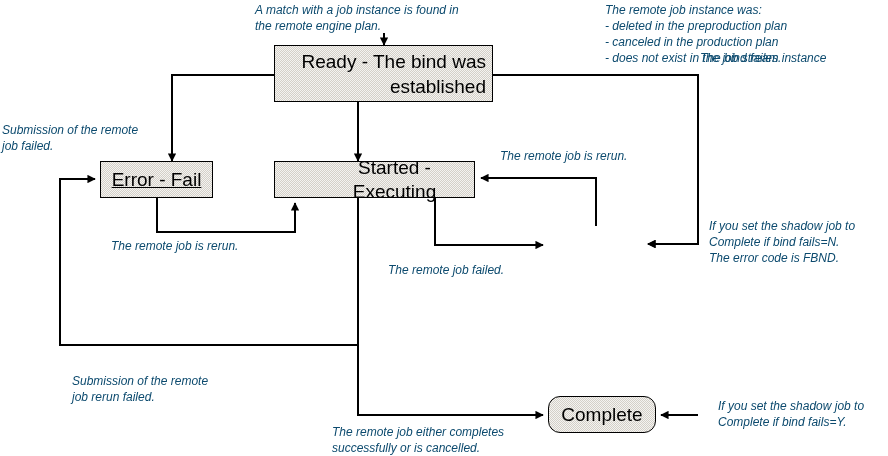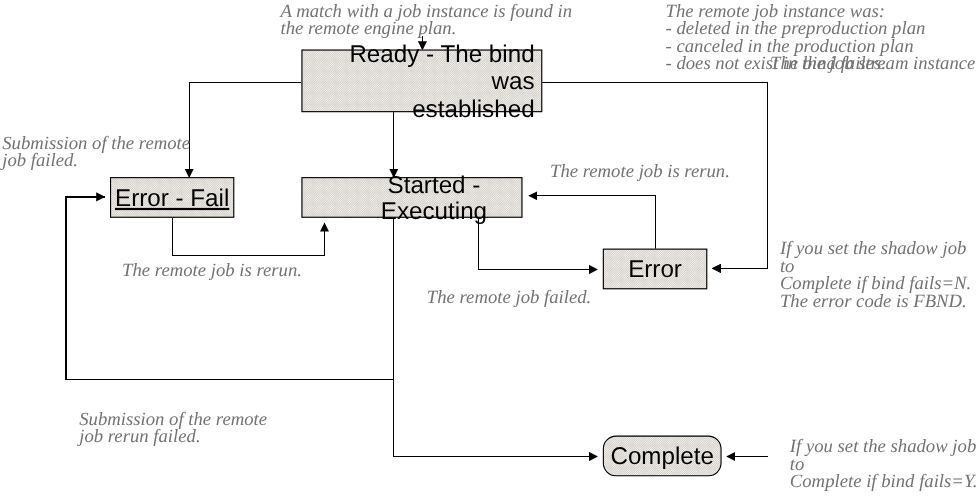--- a/index.html
+++ b/index.html
@@ -31,41 +31,41 @@
     box-sizing: border-box;
     border: 1px solid #000000;
     background-color: #d4d0c8;
     background-image:
       linear-gradient(45deg, rgba(255,255,255,0.75) 25%, transparent 25%, transparent 75%, rgba(255,255,255,0.75) 75%),
       linear-gradient(45deg, rgba(255,255,255,0.75) 25%, transparent 25%, transparent 75%, rgba(255,255,255,0.75) 75%);
     background-size: 2px 2px;
     background-position: 0 0, 1px 1px;
     color: #000000;
     font-family: "Liberation Sans", sans-serif;
-    font-size: 22px;
+    font-size: 19px;
     line-height: 24px;
     display: flex;
     align-items: center;
     justify-content: center;
     text-align: center;
     white-space: pre-line;
   }
   .state-box.two-line {
     text-align: right;
     justify-content: flex-end;
     padding-right: 6px;
     line-height: 25px;
   }
   .annotation {
     position: absolute;
-    font-family: Liberation Serif, serif;
+    font-family: Liberation Sans, sans-serif;
     font-style: italic;
-    font-size: 17px;
+    font-size: 12px;
     line-height: 16px;
-    color: #737373;
+    color: #0c4a6e;
     white-space: pre-line;
   }
 </style>
 </head>
 <body>
 
 <div id="diagram-root">
 
   <svg class="layer" viewBox="0 0 888 456" xmlns="http://www.w3.org/2000/svg">
     <defs>
@@ -101,21 +101,20 @@
     </g>
   </svg>
 
   <div class="state-box two-line" style="left:274px; top:45px; width:219px; height:57px;">Ready - The bind was
 established</div>
 
   <div class="state-box" style="left:100px; top:161px; width:113px; height:37px;text-decoration:underline;">Error - Fail</div>
 
   <div class="state-box" style="left:274px; top:161px; width:201px; height:37px;padding-left:40px;">Started - Executing</div>
 
-  <div class="state-box" style="left:548px; top:226px; width:95px; height:37px;">Error</div>
 
   <div class="state-box" style="left:548px; top:396px; width:108px; height:37px;border-radius:12px;">Complete</div>
 
   <div class="annotation" style="left:255px; top:2px; width:310px;">A match with a job instance is found in
 the remote engine plan.</div>
 
   <div class="annotation" style="left:605px; top:2px; width:290px;">The remote job instance was:
 - deleted in the preproduction plan
 - canceled in the production plan
 - does not exist in the job stream instance</div>
@@ -134,14 +133,16 @@
 The error code is FBND.</div>
 
   <div class="annotation" style="left:388px; top:262px; width:170px;">The remote job failed.</div>
 
   <div class="annotation" style="left:72px; top:373px; width:200px;">Submission of the remote
 job rerun failed.</div>
 
   <div class="annotation" style="left:718px; top:398px; width:180px;">If you set the shadow job to
 Complete if bind fails=Y.</div>
 
+  <div class="annotation" style="left:332px; top:424px; width:225px;">The remote job either completes
+successfully or is cancelled.</div>
 
 </div>
 
 </body></html>

